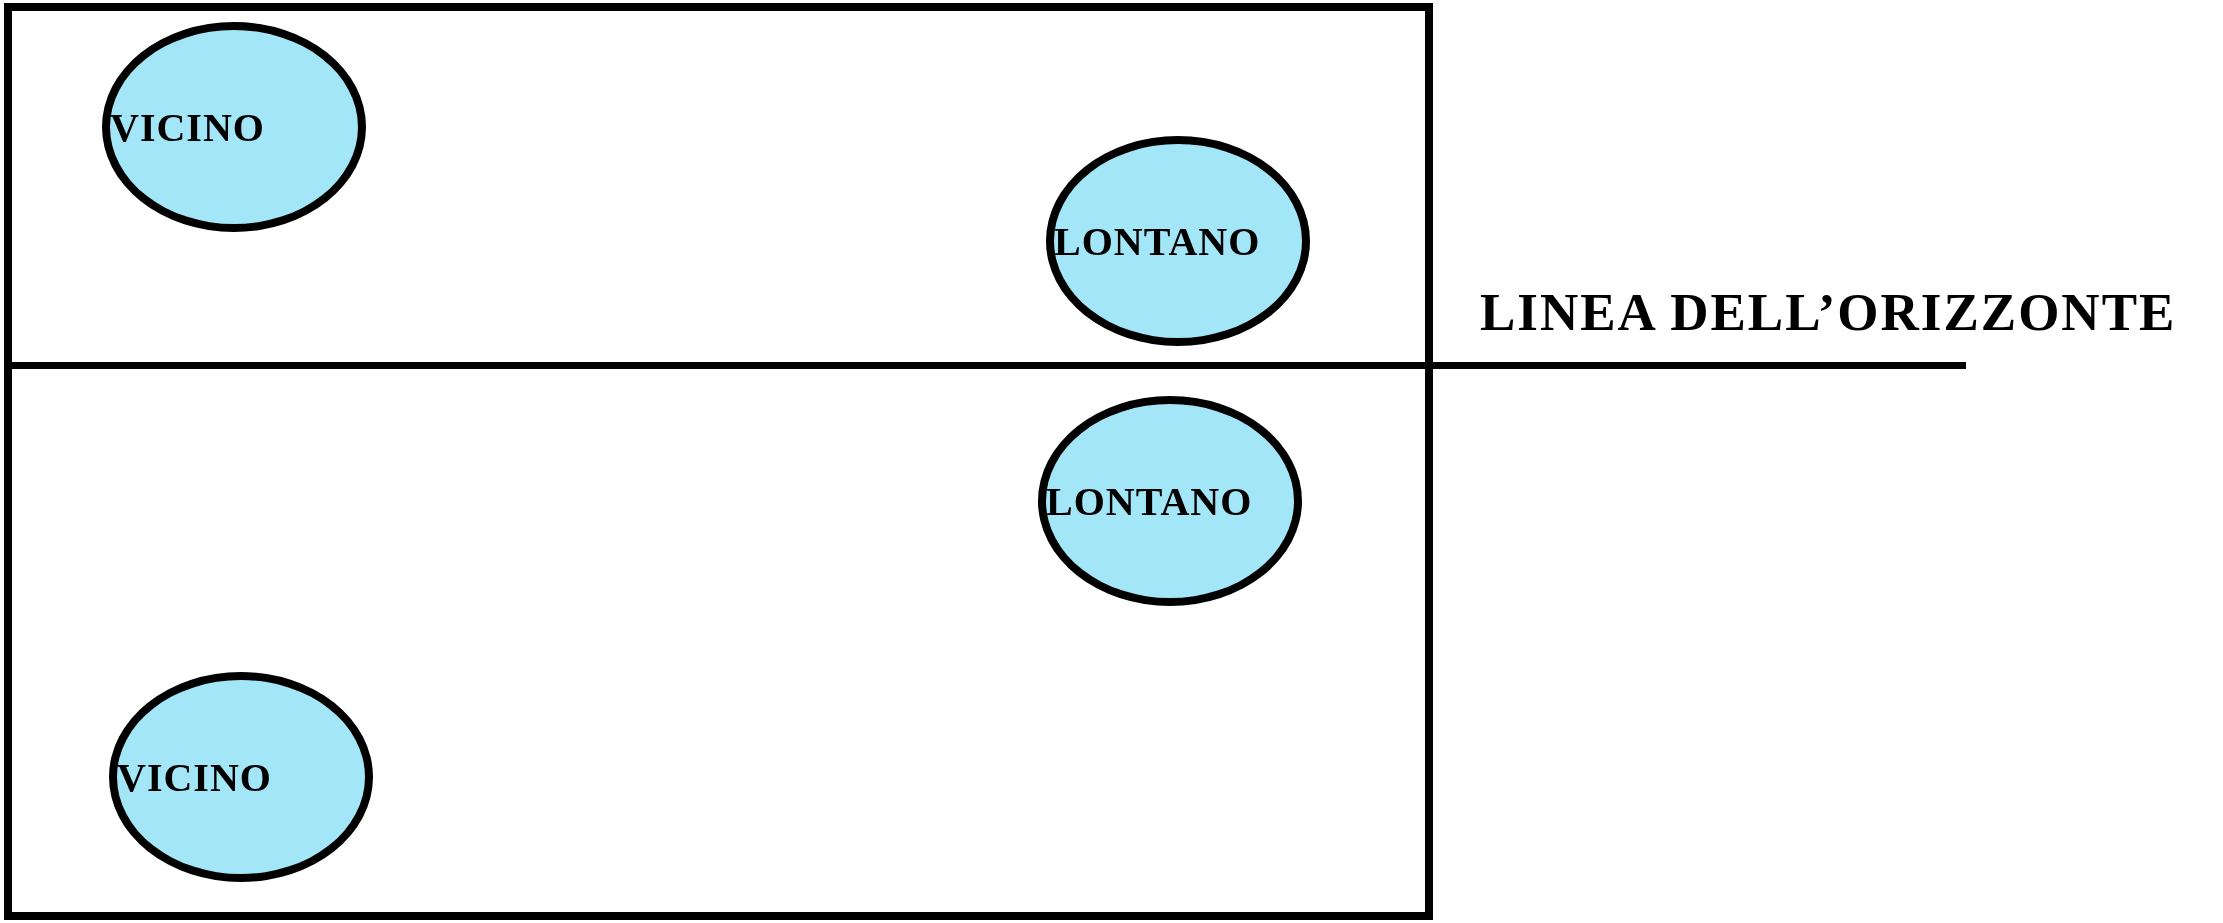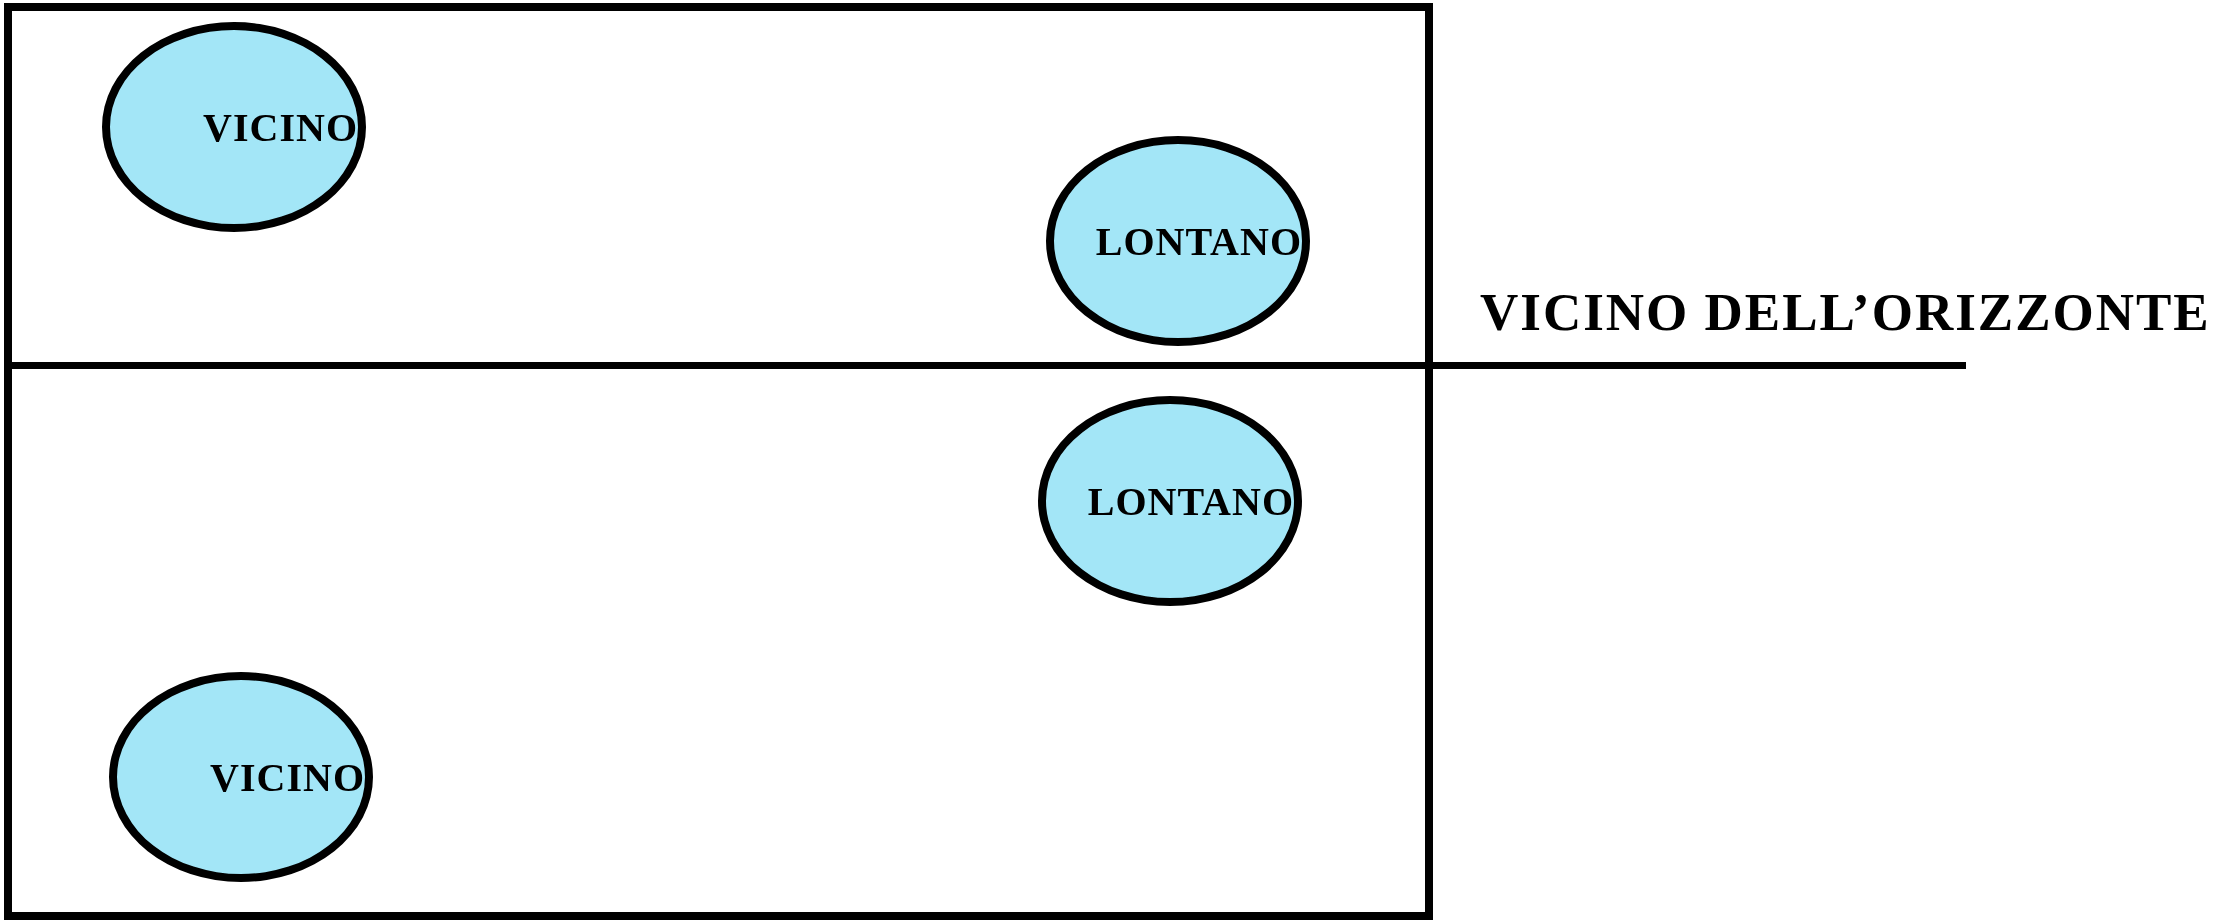--- a/index.html
+++ b/index.html
@@ -46,21 +46,21 @@
   }
   .ellipse {
     position: absolute;
     box-sizing: border-box;
     width: 264px;
     height: 210px;
     border: 8px solid #000000;
     border-radius: 50%;
     display: flex;
     align-items: center;
-    justify-content: flex-end;
+    justify-content: flex-start;
   }
   .ellipse span {
     font-size: 40px;
     font-weight: bold;
     color: #000000;
     letter-spacing: 1px;
     white-space: nowrap;
   }
   .e1 { left: 102px;  top: 22px;  }
   .e2 { left: 1046px; top: 136px; }
@@ -69,21 +69,21 @@
 </style>
 </head>
 <body>
 
 <div class="canvas">
 
   <div class="frame"></div>
 
   <div class="horizon"></div>
 
-  <div class="title">VICINO DELL’ORIZZONTE</div>
+  <div class="title">LINEA DELL’ORIZZONTE</div>
 
   <div class="ellipse e1" style="background: rgb(163, 230, 247);">
     <span>VICINO</span>
   </div>
 
   <div class="ellipse e2" style="background: rgb(163, 230, 247);">
     <span>LONTANO</span>
   </div>
 
   <div class="ellipse e3" style="background: rgb(163, 230, 247);">

